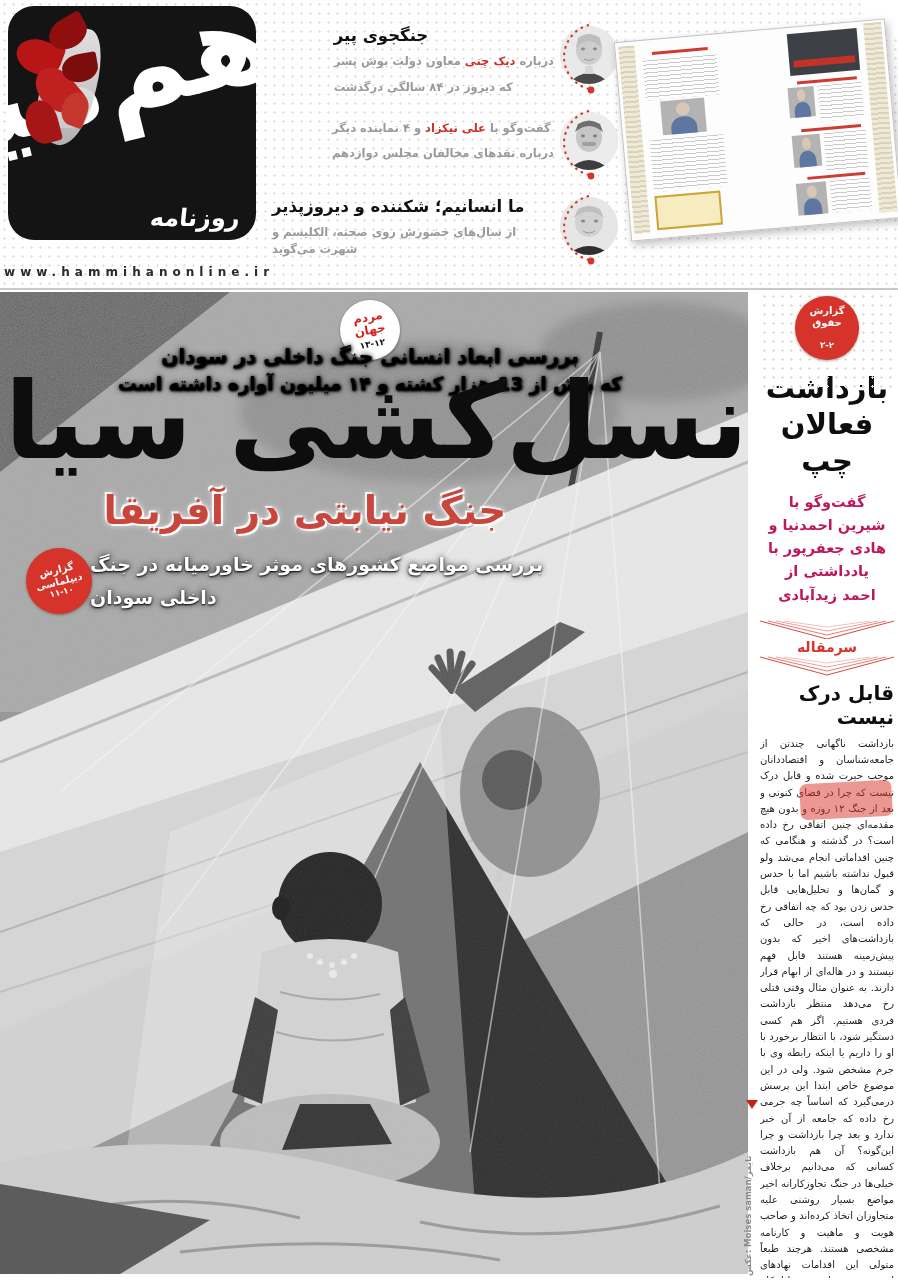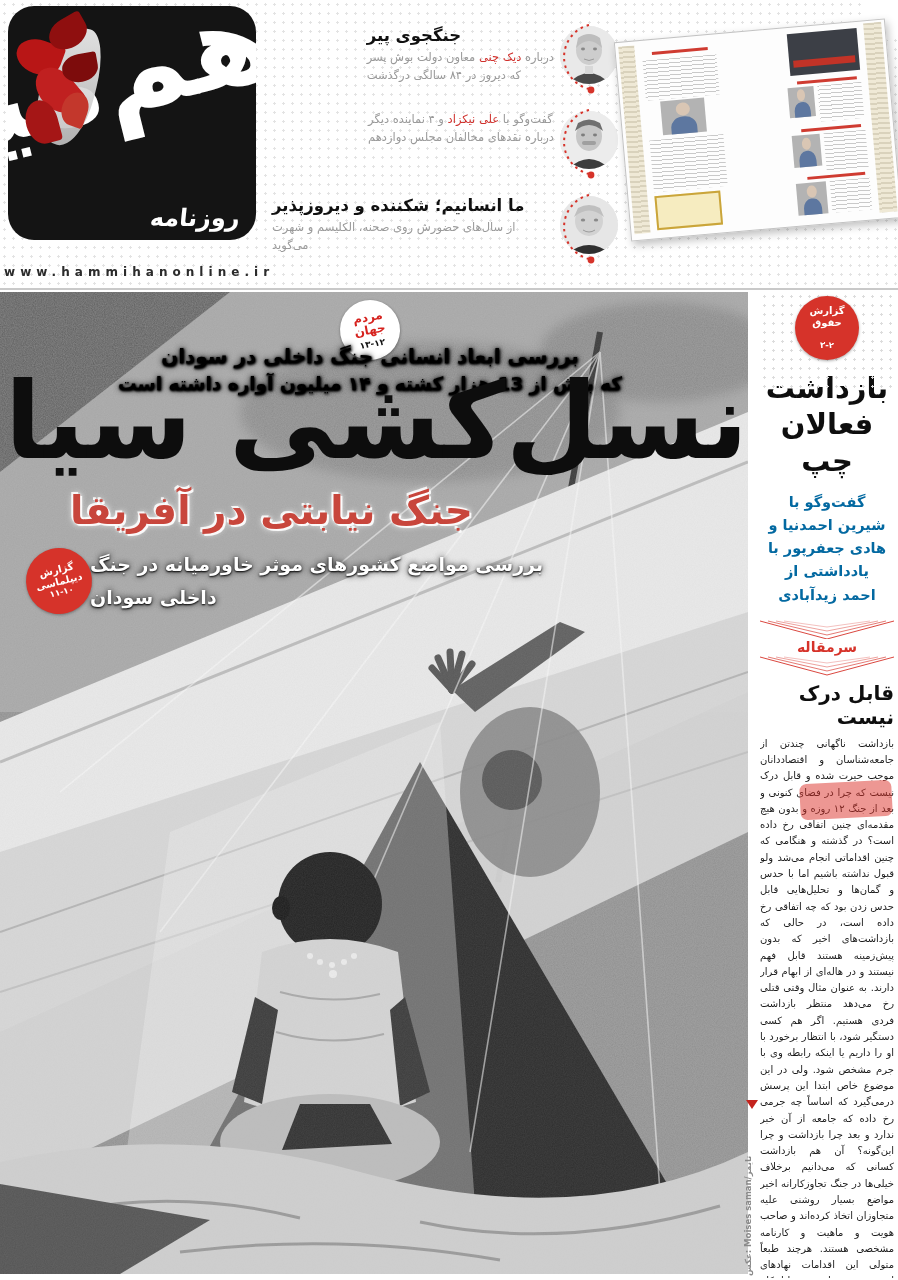--- a/index.html
+++ b/index.html
@@ -43,21 +43,21 @@
   
   .teasers { position:absolute; left:272px; top:24px; width:348px; }
   .teaser { position:relative; display:flex; flex-direction:row-reverse;
     justify-content:flex-end; margin-bottom:13px; min-height:72px; }
   .portrait-wrap { position:relative; width:66px; height:72px; flex:0 0 66px; }
   .portrait { position:absolute; left:6px; top:2px; width:58px; height:58px;
     border-radius:50%; overflow:hidden; background:#ececec; }
   .arc { position:absolute; left:0; top:0; width:66px; height:72px; }
   .tx { direction:rtl; text-align:left; padding-top:2px; }
   .tz-title { font-size:16.5px; font-weight:bold; color:#101010; margin-bottom:4px; }
-  .tz-line { font-size:11.5px; font-weight:normal; color:#9a9a9a; line-height:1.55; }
+  .tz-line { font-size:11.5px; font-weight:bold; color:#9a9a9a; line-height:1.55;margin-top:8px; }
   .tz-name { color:#d0312d; }
 
   
   .thumbwrap { position:absolute; left:622px; top:30px; width:272px; height:200px; }
   .thumb { position:absolute; inset:0; background:#fdfdfd; border:1px solid #c2c2c2;
     transform:rotate(-5deg); box-shadow:2px 4px 8px rgba(0,0,0,.25); overflow:hidden; }
   .t-col { position:absolute; background:
     repeating-linear-gradient(#c9c9c9 0 1px,transparent 1px 4px); }
   .t-red { position:absolute; height:3px; background:#cf3b31; }
   .t-photo { position:absolute; background:#b3b3b3; overflow:hidden; }
@@ -98,21 +98,21 @@
   .kicker { position:absolute; left:60px; top:52px; width:620px; text-align:center;
     color:#000000; font-weight:bold;
     text-shadow:0 1px 2px #000,0 0 6px rgba(0,0,0,.9),1px 1px 3px #000; }
   .kicker .k1 { font-size:20px; }
   .kicker .k2 { font-size:18.5px; margin-top:5px; }
 
   .mainhead { position:absolute; left:0; top:58px; width:748px; text-align:center;
     font-size:106px; font-weight:900; color:#0d0d0d; letter-spacing:-4px;
     white-space:nowrap; line-height:1.35; }
 
-  .subhead { position:absolute; left:70px; top:196px; width:470px; text-align:left;
+  .subhead { position:absolute; left:70px; top:196px; width:470px; text-align:center;
     font-size:39px; font-weight:900; color:#c8463c; white-space:nowrap;
     text-shadow:0 0 3px #fff,0 0 7px #fff,2px 2px 0 rgba(255,255,255,.9),
       -2px -2px 0 rgba(255,255,255,.85); }
   .kicker2 { position:absolute; left:90px; top:256px; width:470px; text-align:left;
     color:#fff; font-weight:bold; font-size:19px; line-height:1.75;
     text-shadow:0 1px 2px #000,0 0 6px rgba(0,0,0,.9); }
 
   .credit { position:absolute; left:745px; top:1100px; height:176px; width:14px;
     direction:ltr; }
   .credit .tri { position:absolute; left:1px; top:0; width:0; height:0;
@@ -125,21 +125,21 @@
   
   .rightcol { position:absolute; left:760px; top:292px; width:134px; height:986px;
     overflow:hidden; }
   .rc-dots { position:absolute; left:0; top:0; width:134px; height:96px;
     background-image:radial-gradient(circle,#dcdcdc 1.1px,transparent 1.2px);
     background-size:9px 9px; }
   .badge-law { position:relative; width:64px; height:64px; margin:4px auto 0;gap:12px; }
   .rc-head { margin-top:10px; text-align:center; font-size:29px; font-weight:900;
     color:#0e0e0e; line-height:1.25; letter-spacing:-1px; }
   .rc-dek { margin:12px auto 0; width:120px; text-align:center; font-size:14.5px;
-    font-weight:bold; color:#0369a1; line-height:1.6; }
+    font-weight:bold; color:#be185d; line-height:1.6; }
   .sarm { position:relative; margin-top:12px; height:58px; }
   .sarm svg { position:absolute; left:0; width:134px; }
   .sarm-label { position:absolute; left:50%; top:20px; transform:translateX(-50%);
     background:#fff; padding:0 7px; color:#d6332a; font-size:14px; font-weight:900; }
   .ed-title { margin-top:4px; text-align:right; font-size:20px; font-weight:900;
     color:#0e0e0e; }
   .ed-body-wrap { position:relative; margin-top:7px; }
   .ed-body { font-size:10px; line-height:1.63; color:#1c1c1c; text-align:justify;
     font-weight:500; }
   .stamp { position:absolute; right:2px; top:46px; width:92px; height:36px;

